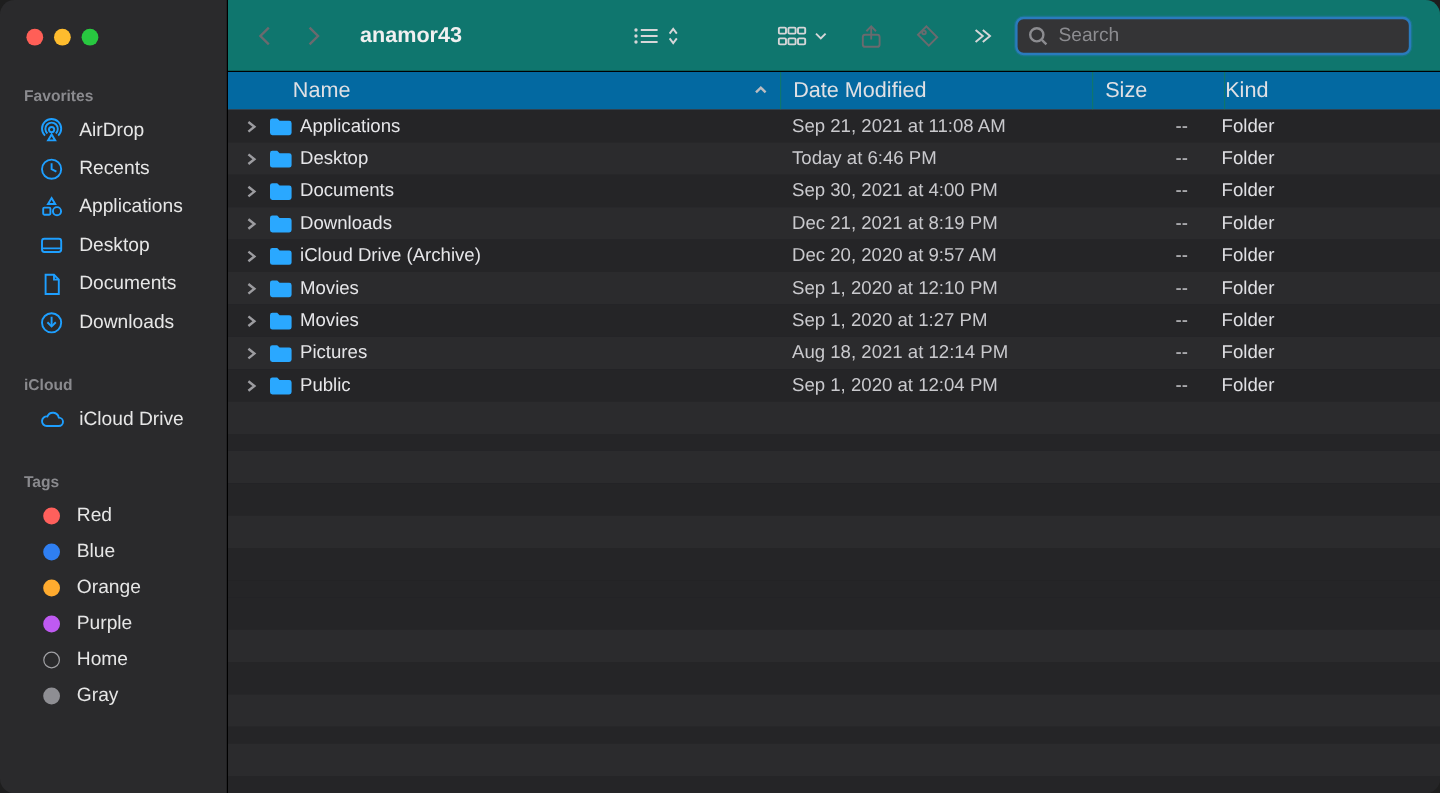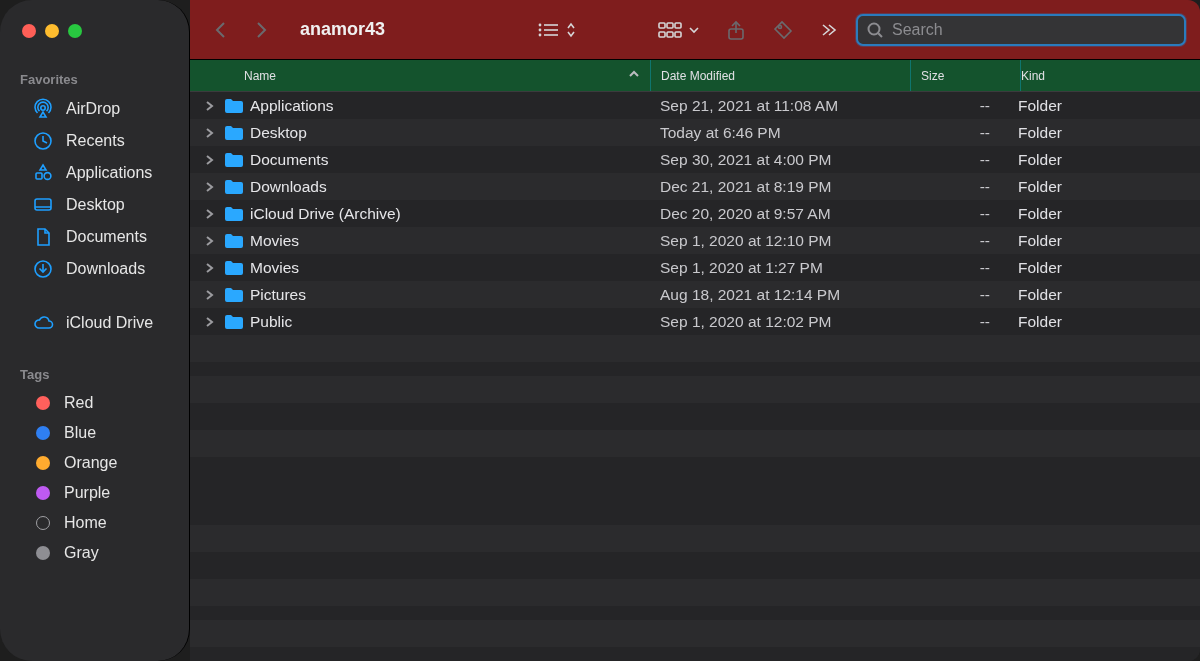--- a/index.html
+++ b/index.html
@@ -15,21 +15,20 @@
   
   .sidebar {
     width: 190px;
     height: 100%;
     background: #2a2a2c;
     border-right: 1px solid #000;
     display: flex;
     flex-direction: column;
     padding-top: 24px;
     overflow: hidden;
-    border-radius: 32px;
   }
   .traffic-lights { display: flex; gap: 9px; padding-left: 22px; margin-bottom: 28px; }
   .traffic-dot { width: 14px; height: 14px; border-radius: 50%; }
   .tl-red    { background: #ff5f57; }
   .tl-yellow { background: #febc2e; }
   .tl-green  { background: #28c840; }
   .sb-section-title {
     color: #8a8a8e;
     font-size: 13px;
     font-weight: 600;
@@ -61,24 +60,24 @@
     flex: 1;
     display: flex;
     flex-direction: column;
     height: 100%;
     background: #252527;
   }
   .toolbar {
     height: 60px;
     display: flex;
     align-items: center;
-    padding: 0 14px 0 14px;
+    padding: 0 24px 0 14px;
     border-bottom: 1px solid #000;
     gap: 10px;
-    background: #7f1d1d;
+    background: #0f766e;
   }
   .tb-nav { display: flex; align-items: center; gap: 6px; margin-right: 8px;}
   .tb-btn {
     width: 34px; height: 30px;
     display: flex; align-items: center; justify-content: center;
     color: #d0d0d0;
   }
   .tb-btn.disabled { color: #6a6a6e; }
   .tb-btn svg { stroke: currentColor; fill: none; stroke-width: 2; }
   .tb-title { font-size: 18px; font-weight: 600; color: #f0f0f0; margin-right: auto; margin-left: 4px;}
@@ -101,23 +100,23 @@
     color: #e0e0e0; font-size: 16px;
   }
   .search-box input::placeholder { color: #8c8c90; }
 
   
   .list-header {
     display: flex;
     height: 32px;
     align-items:center;
     border-bottom: 1px solid #3b3b3d;
-    background: #14532d;
+    background: #0369a1;
     color: #e0e0e4;
-    font-size: 12px;
+    font-size: 18px;
     font-weight: 500;
   }
   .col-name  { width: 460px; padding-left: 54px; display:flex; align-items:center; gap:6px;}
   .col-date  { width: 248px; padding-left: 10px;}
   .col-size  { width: 110px; text-align: right; padding-right: 18px;}
   .col-kind  { flex: 1; }
   .hdr-cell { height: 100%; display:flex; align-items:center;}
   .hdr-sep { border-left:1px solid #0f766e; }
   .sort-caret svg { stroke:#bcbcc0; fill:none; stroke-width:2;}
   .sort-caret-box { margin-left:auto; margin-right:10px;}
@@ -201,20 +200,21 @@
       <div class="sb-item">
         <span class="sb-icon">
           <svg width="22" height="22" viewBox="0 0 22 22">
             <use href="#ic-downloads"></use>
           </svg>
         </span>
         <span>Downloads</span>
       </div>
     </div>
 
+  <div class="sb-section-title">iCloud</div>
   <div class="sb-list" id="sb-icloud">
       <div class="sb-item">
         <span class="sb-icon">
           <svg width="22" height="22" viewBox="0 0 22 22">
             <use href="#ic-cloud"></use>
           </svg>
         </span>
         <span>iCloud Drive</span>
       </div>
     </div>
@@ -499,21 +499,21 @@
               <polyline points="3,2 8,6 3,10"></polyline>
             </svg>
          </span>
          <span class="folder-ico">
            <svg width="20" height="16" viewBox="0 0 20 16">
               <path d="M1 3a2 2 0 0 1 2-2h4l2 2h8a2 2 0 0 1 2 2v8a2 2 0 0 1-2 2H3a2 2 0 0 1-2-2z"></path>
             </svg>
          </span>
          <span class="file-label">Public</span>
        </div>
-       <div class="cell-date">Sep 1, 2020 at 12:02 PM</div>
+       <div class="cell-date">Sep 1, 2020 at 12:04 PM</div>
        <div class="cell-size">--</div>
        <div class="cell-kind">Folder</div>
       </div>
       <div class="row pad-row"></div>
       <div class="pad-spacer"></div>
       <div class="row pad-row"></div>
       <div class="row pad-row"></div>
       <div class="row pad-row"></div>
       <div class="row pad-row"></div>
       <div class="pad-spacer"></div>

